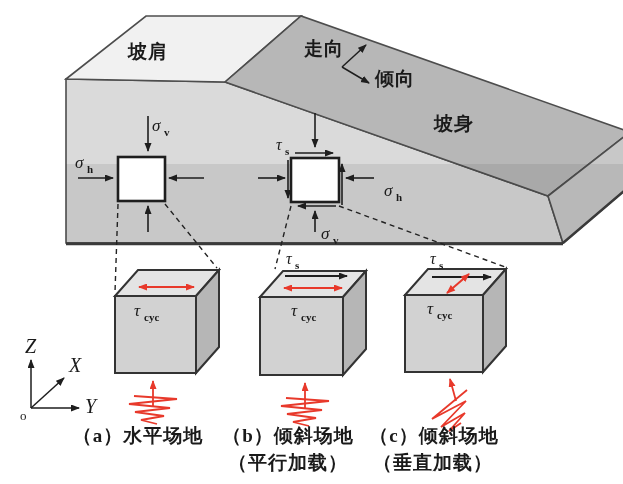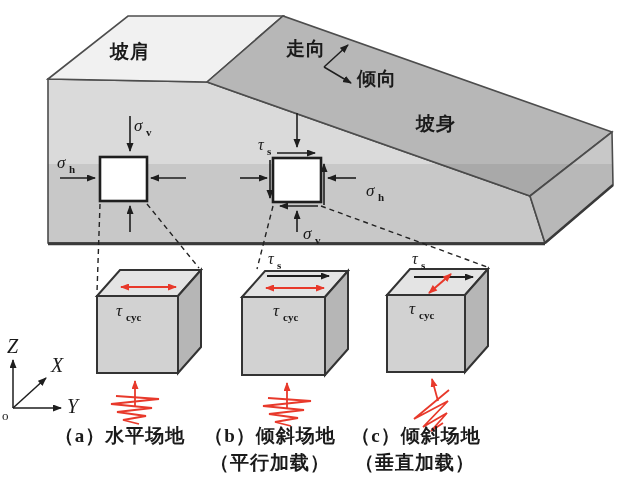--- a/index.html
+++ b/index.html
@@ -1,18 +1,19 @@
 <!DOCTYPE html>
 <html><head>
 <meta charset="utf-8">
 <style>
   html,body{margin:0;padding:0;background:#ffffff;}
   .fig-wrap{
     position:relative;width:558px;height:484px;background:#ffffff;
     font-family:"Liberation Serif","DejaVu Serif",serif;
+    margin-left:18px;
   }
   svg{display:block;}
   text{fill:#1a1a1a;}
   .cjk{font-size:19px;font-weight:600;letter-spacing:1px;}
   .cap{font-size:19px;font-weight:700;text-anchor:middle;letter-spacing:1px;}
   .greek{font-size:17px;font-style:italic;}
   .greek-s{font-size:16px;font-style:italic;}
   .sub{font-size:11px;font-weight:600;}
   .axis{font-size:20px;font-style:italic;}
   .origin{font-size:13px;}

